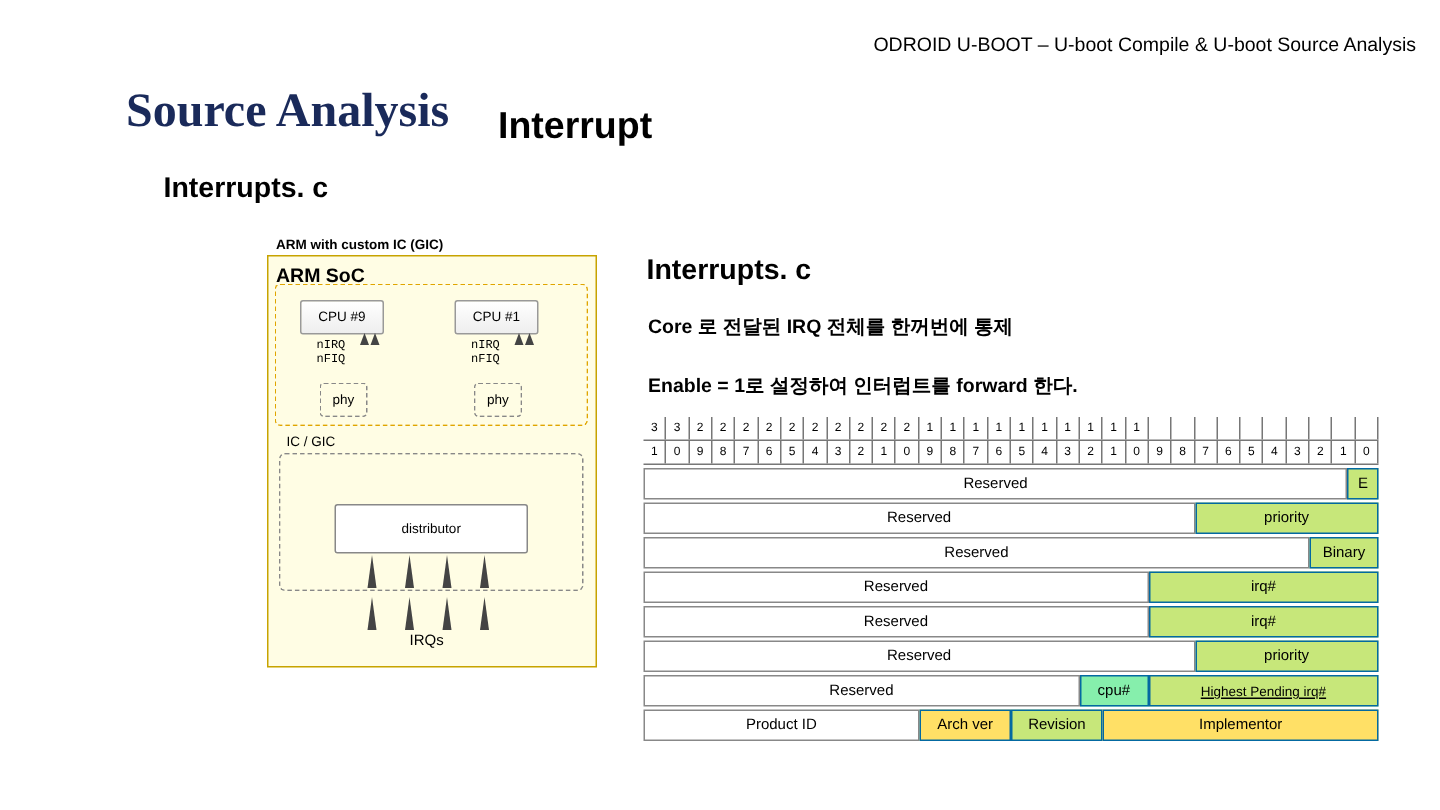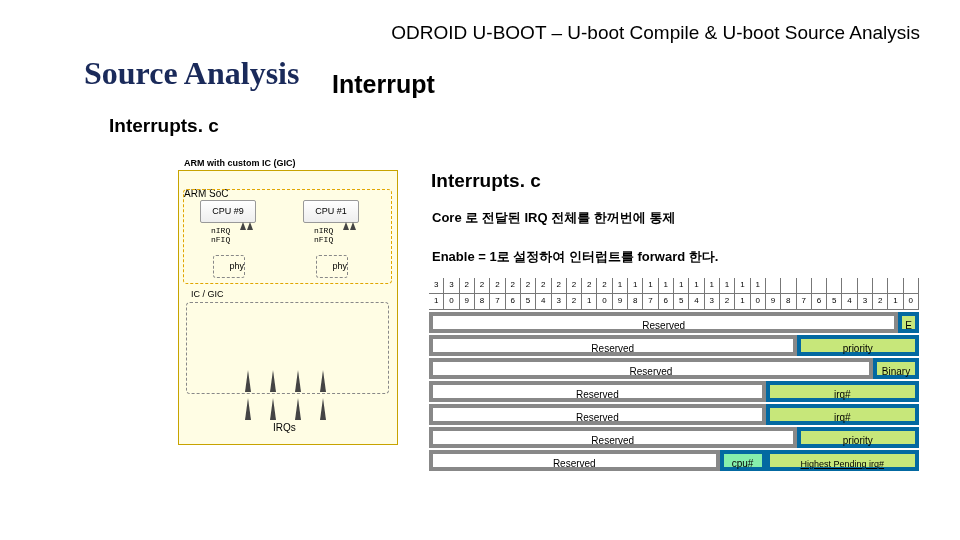--- a/index.html
+++ b/index.html
@@ -1,46 +1,46 @@
 <!DOCTYPE html>
 <html><head>
 <meta charset="utf-8">
 <style>
 html,body{margin:0;padding:0;width:960px;height:540px;background:#fff;font-family:Arial,"Malgun Gothic",sans-serif;color:#000}
-.header{position:absolute;top:22px;right:40px;font-size:19px}
+.header{position:absolute;top:22px;right:16px;font-size:13px}
 .title{position:absolute;left:84px;top:55px;font-size:32px;font-weight:700;font-family:"Times New Roman",serif;color:#1a2a5a}
 .sub{position:absolute;left:332px;top:70px;font-size:25px;font-weight:700}
 .sec-left{position:absolute;left:109px;top:115px;font-size:19px;font-weight:700}
 .sec-right{position:absolute;left:431px;top:170px;font-size:19px;font-weight:700}
 .desc1{position:absolute;left:432px;top:209px;font-size:13px}
 .desc2{position:absolute;left:432px;top:248px;font-size:13px}
 
 
 .dia{position:absolute;left:175px;top:160px;width:225px;height:290px}
 .arm-label{position:absolute;left:9px;top:-2px;font-size:9px;font-weight:700}
 .arm-box{position:absolute;left:3px;top:10px;width:218px;height:273px;border:1px solid #c7a300;background:#fffde4}
-.soc-label{position:absolute;left:9px;top:28px;font-size:10px;font-weight:400}
+.soc-label{position:absolute;left:9px;top:16px;font-size:13px;font-weight:700}
 .soc-box{position:absolute;left:8px;top:29px;width:207px;height:93px;border:1px dashed #e0a500;border-radius:4px}
 .cpu{position:absolute;width:54px;height:21px;border:1px solid #999;background:linear-gradient(#fff,#eee);font-size:9px;text-align:center;line-height:21px;border-radius:2px}
-.phy{position:absolute;width:30px;height:21px;border:1px dashed #888;font-size:9px;text-align:right;line-height:21px;border-radius:3px}
+.phy{position:absolute;width:30px;height:21px;border:1px dashed #888;font-size:9px;text-align:center;line-height:21px;border-radius:3px}
 .sig{position:absolute;font-size:8px;font-family:Liberation Mono, monospace;line-height:1.1}
 .icgic-label{position:absolute;left:16px;top:129px;font-size:9px}
 .icgic-box{position:absolute;left:11px;top:142px;width:201px;height:90px;border:1px dashed #888;border-radius:4px}
 .dist{position:absolute;left:48px;top:176px;width:127px;height:31px;border:1px solid #888;background:#fff;font-size:9px;text-align:center;line-height:31px;border-radius:2px}
 .arrw{position:absolute;width:0;height:0;border-left:3px solid transparent;border-right:3px solid transparent;border-bottom:8px solid #444}
 .irqs{position:absolute;left:98px;top:262px;font-size:10px}
 
 
 .reg{position:absolute;left:429px;top:278px;width:490px}
 .bits{display:flex;height:15px;border-bottom:1px solid #777}
 .bit{flex:1;border-left:1px solid #777;font-size:8px;text-align:center;line-height:14px}
 .bit:first-child{border-left:none}
 .bit:last-child{border-right:1px solid #777}
 .row{display:flex;height:21px;margin-top:2px}
-.cell{border:4px solid #0369a1;font-size:10px;text-align:center;line-height:20px;box-sizing:border-box}
+.cell{border:1px solid #0369a1;font-size:10px;text-align:center;line-height:20px;box-sizing:border-box}
 .res{background:#fff;border-color:#888}
 .g{background:#c7e77a}
 .y{background:#ffe066}
 .b{background:#86efac}
 </style>
 </head>
 <body>
 
 <div class="header">ODROID U-BOOT – U-boot Compile &amp; U-boot Source Analysis</div>
 <div class="title">Source Analysis</div>
@@ -60,20 +60,21 @@
   <div class="sig" style="left:36px;top:67px"><span>nIRQ</span><br><span>nFIQ</span></div>
   <div class="sig" style="left:139px;top:67px"><span>nIRQ</span><br><span>nFIQ</span></div>
   <div class="arrw" style="left:65px;top:62px"></div>
   <div class="arrw" style="left:72px;top:62px"></div>
   <div class="arrw" style="left:168px;top:62px"></div>
   <div class="arrw" style="left:175px;top:62px"></div>
   <div class="phy" style="left:38px;top:95px">phy</div>
   <div class="phy" style="left:141px;top:95px">phy</div>
   <div class="icgic-label">IC / GIC</div>
   <div class="icgic-box"></div>
+  <div class="dist">distributor</div>
   <div class="arrw" style="left:70px;top:210px;border-bottom-width:22px"></div>
   <div class="arrw" style="left:95px;top:210px;border-bottom-width:22px"></div>
   <div class="arrw" style="left:120px;top:210px;border-bottom-width:22px"></div>
   <div class="arrw" style="left:145px;top:210px;border-bottom-width:22px"></div>
   <div class="arrw" style="left:70px;top:238px;border-bottom-width:22px"></div>
   <div class="arrw" style="left:95px;top:238px;border-bottom-width:22px"></div>
   <div class="arrw" style="left:120px;top:238px;border-bottom-width:22px"></div>
   <div class="arrw" style="left:145px;top:238px;border-bottom-width:22px"></div>
   <div class="irqs">IRQs</div>
 </div>
@@ -170,14 +171,20 @@
       </div>
       <div class="row">
         <div class="cell res" style="width: 75%;">Reserved</div>
         <div class="cell g" style="width: 25%;">priority</div>
       </div>
       <div class="row">
         <div class="cell res" style="width: 59.3%;">Reserved</div>
         <div class="cell b" style="width: 9.4%;">cpu#</div>
         <div class="cell g" style="width: 31.3%; font-size: 9px; text-decoration: underline;">Highest Pending irq#</div>
       </div>
+      <div class="row">
+        <div class="cell res" style="width: 37.5%;">Product ID</div>
+        <div class="cell y" style="width: 12.5%;">Arch ver</div>
+        <div class="cell g" style="width: 12.5%;">Revision</div>
+        <div class="cell y" style="width: 37.5%;">Implementor</div>
+      </div>
     </div>
 </div>
 
 </body></html>

